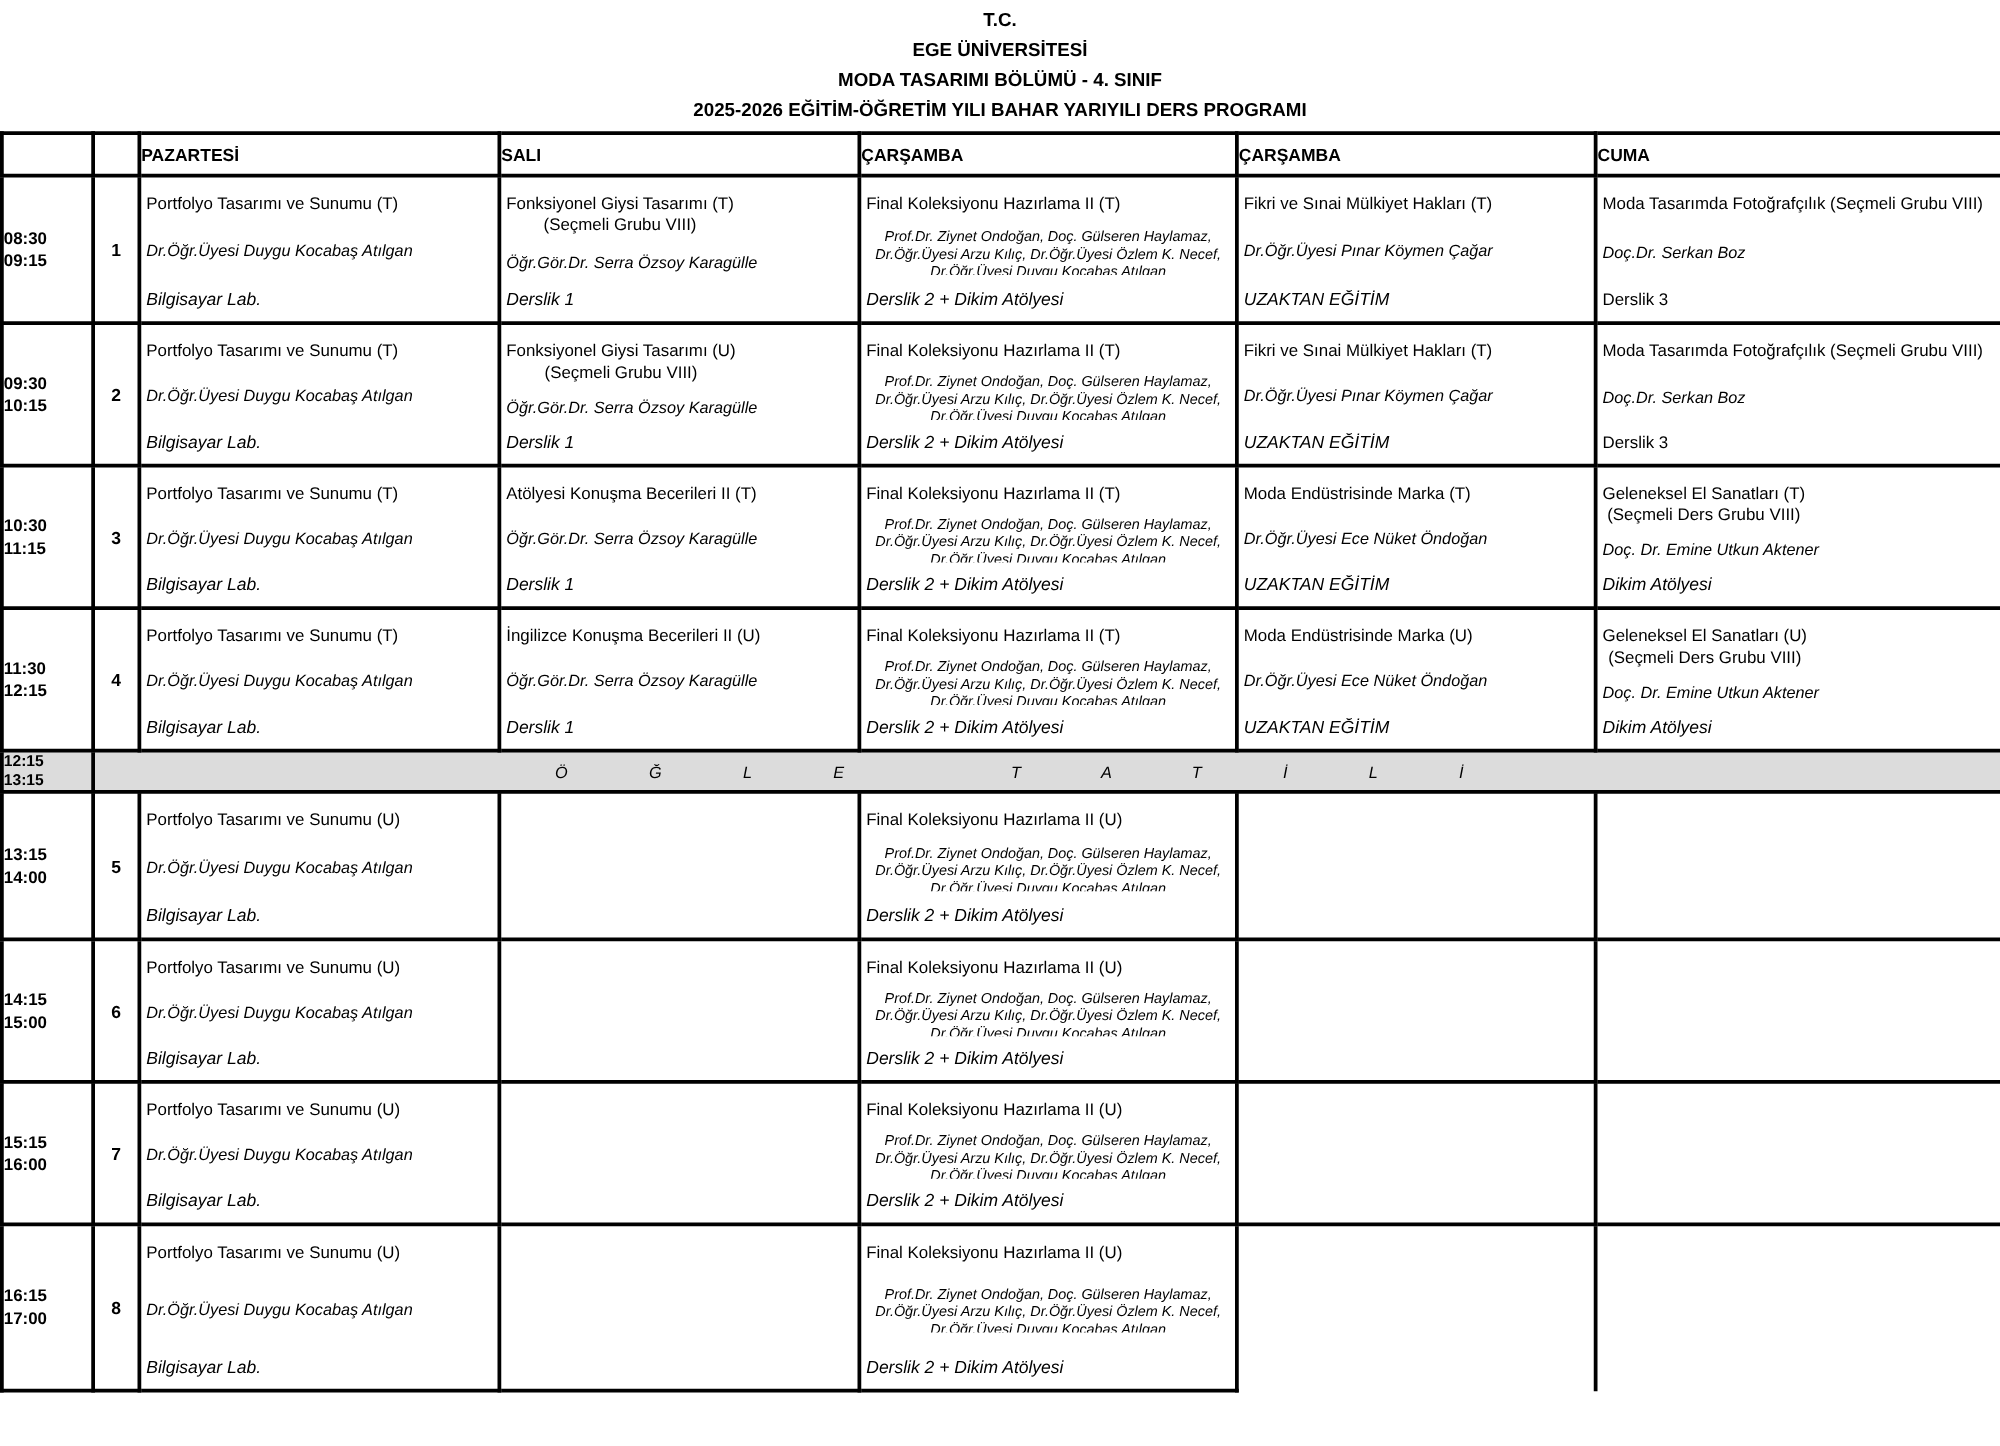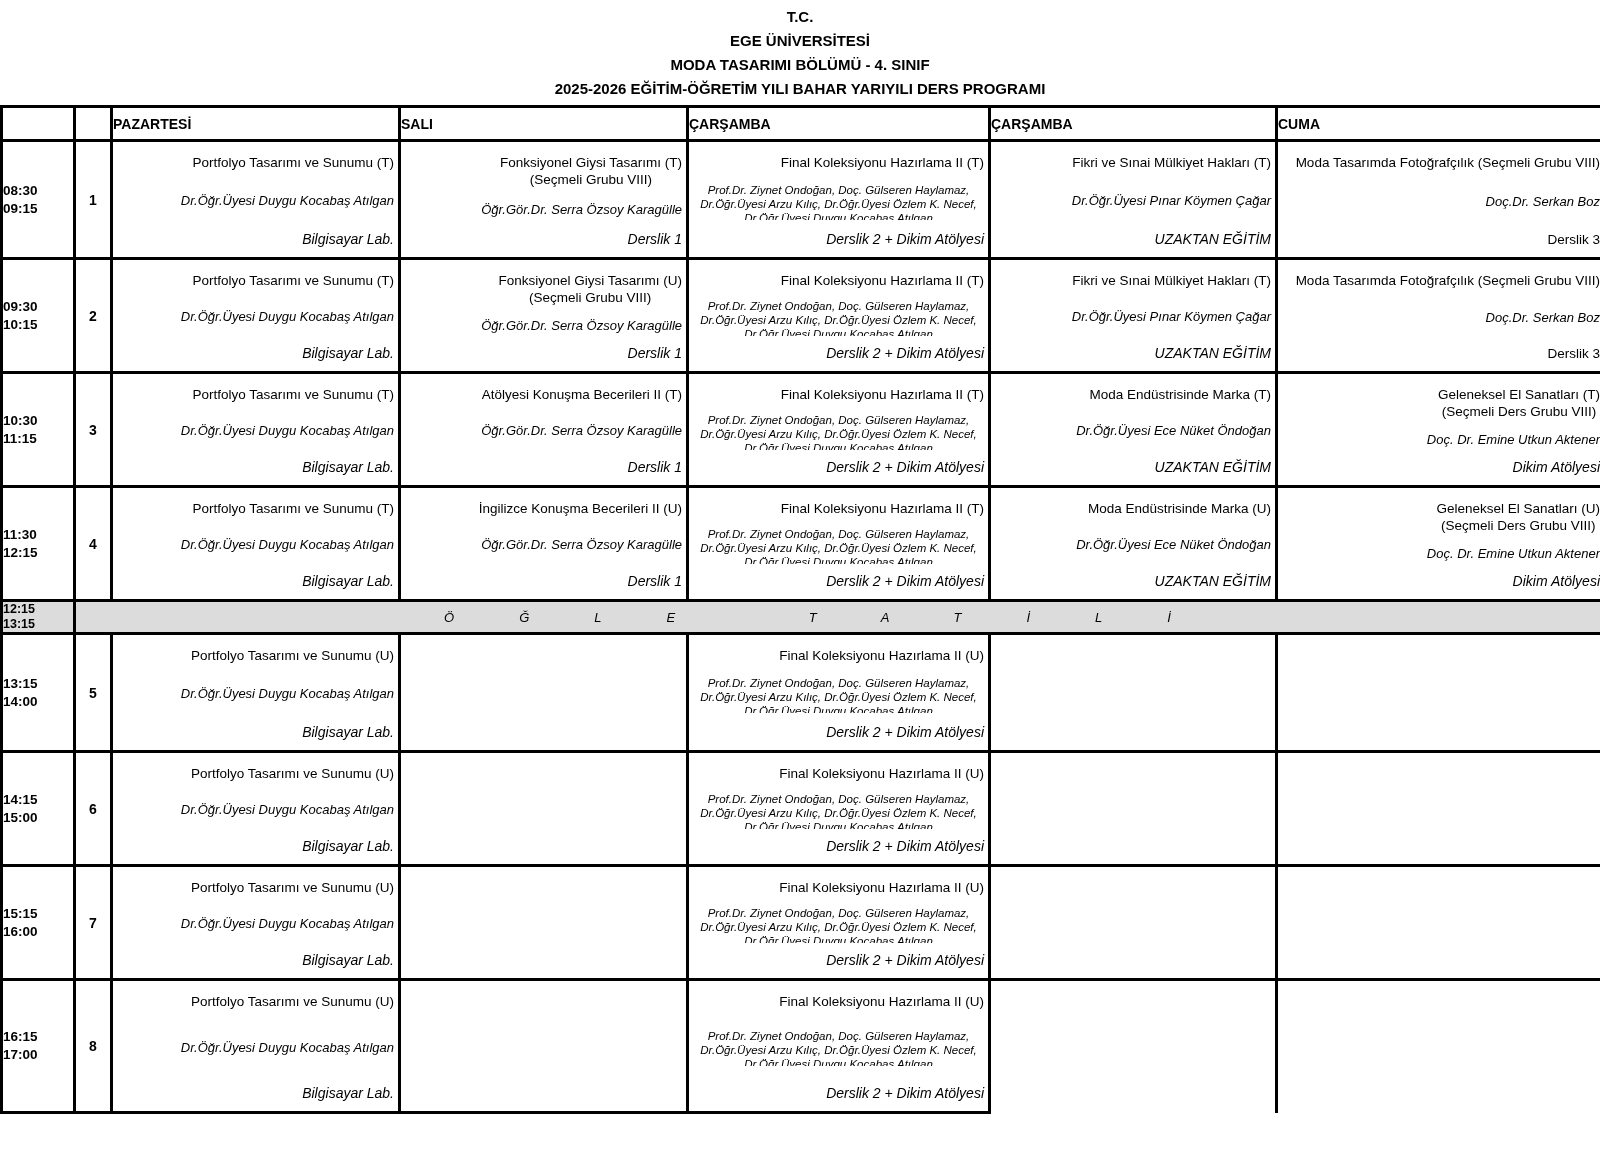--- a/index.html
+++ b/index.html
@@ -11,21 +11,21 @@
   .doc-header div{font-size:15px;line-height:24px;}
 
   table.sched{border-collapse:collapse;table-layout:fixed;width:1604px;margin-top:4px;}
   table.sched td{border:3px solid #000;padding:0;vertical-align:middle;}
 
   tr.hrow td{height:31px;font-weight:bold;font-size:14px;text-align:left;}
 
   td.time{font-weight:bold;font-size:13.5px;text-align:left;white-space:pre-line;line-height:18px;}
   td.period{font-weight:bold;font-size:14px;text-align:center;}
 
-  .cw{display:flex;flex-direction:column;justify-content:space-between;align-items:flex-end;
+  .cw{display:flex;flex-direction:column;justify-content:space-between;align-items:flex-start;
       box-sizing:border-box;padding:12px 4px 10px;text-align:center;}
   tr.h115 .cw{height:115px;}
   tr.h111 .cw{height:111px;}
   tr.h130 .cw{height:130px;}
   tr.h115 td{height:115px;}
   tr.h111 td{height:111px;}
   tr.h130 td{height:130px;}
 
   .t{font-size:13.5px;line-height:17px;white-space:pre-line;}
   .i{font-size:13px;font-style:italic;line-height:16px;}

